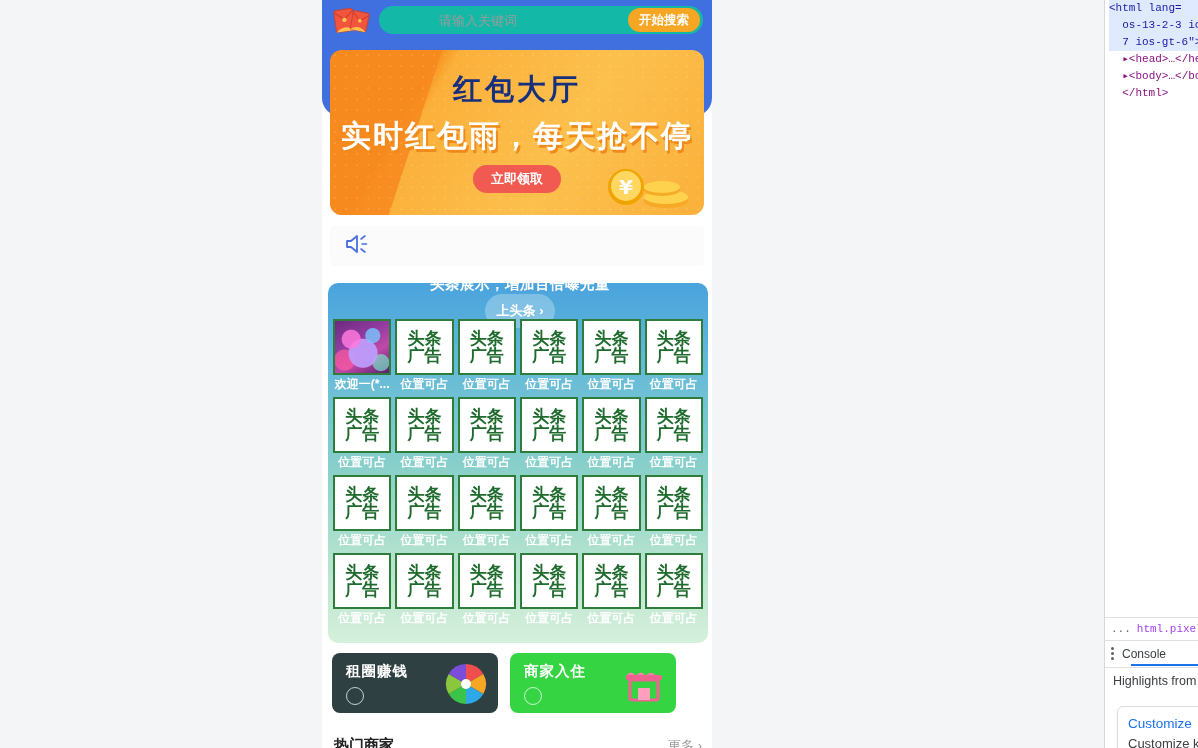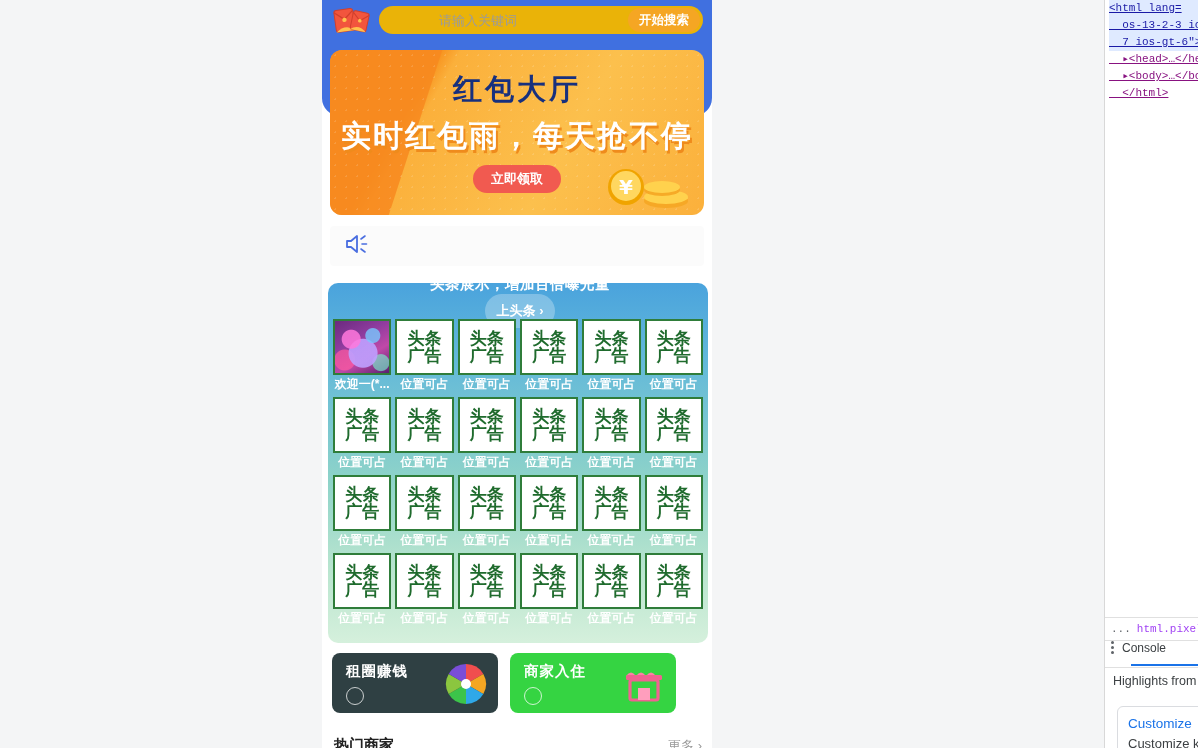--- a/index.html
+++ b/index.html
@@ -24,21 +24,21 @@
     position: relative;
     background: #4070e0;
     height: 116px;
     border-bottom-left-radius: 18px;
     border-bottom-right-radius: 18px;
     padding: 6px 9px 0 9px;
   }
   .search-row { display: flex; align-items: center; gap: 8px; height: 28px; }
   .hongbao-icon { width: 40px; height: 28px; flex: 0 0 40px; position: relative; }
   .search-pill {
-    flex: 1; height: 28px; background: #eab308; border-radius: 999px;
+    flex: 1; height: 28px; background: #14b8a6; border-radius: 999px;
     display: flex; align-items: center; padding: 0 3px 0 0; position: relative;
   }
   .search-input {
     flex: 1; border: 0; outline: 0; background: transparent;
     font-size: 13px; color: #333; padding-left: 60px;
     font-family: "Liberation Sans", "DejaVu Sans", sans-serif;
   }
   .search-input::placeholder { color: #9b9b9b; }
   .search-btn {
     background: #f5a623; color: #fff; border: 0; cursor: pointer;
@@ -156,32 +156,32 @@
   .sec-more { font-size: 13px; color: #999; cursor: pointer; }
 
   
   #devtools {
     position: absolute; left: 1104px; top: 0; width: 94px; height: 748px;
     background: #ffffff; border-left: 1px solid #d8d8d8;
     font-family: "Liberation Mono", "DejaVu Sans Mono", monospace;
     font-size: 11px; overflow: hidden;
   }
   .dt-elements { padding: 0 0 0 4px; }
-  .dt-line { white-space: pre; line-height: 17px; color: #1a1aa6; text-decoration: underline; }
+  .dt-line { white-space: pre; line-height: 17px; color: #1a1aa6; }
   .dt-line.sel { background: #dfeaff; }
   .dt-breadcrumb {
     position: absolute; top: 617px; left: 0; right: 0; height: 22px;
     border-top: 1px solid #e0e0e0; display: flex; align-items: center;
     gap: 6px; padding-left: 6px; font-size: 11px; color: #5f6368;
     background: #fff;
   }
   .dt-crumb { color: #a142f4; white-space: nowrap; }
   .dt-console-tab {
     position: absolute; top: 640px; left: 0; right: 0; height: 26px;
-    border-top: 1px solid #e0e0e0; display: flex; 
+    border-top: 1px solid #e0e0e0; display: flex; align-items: center;
     gap: 8px; padding-left: 6px; background: #fff;
     font-family: "Liberation Sans", "DejaVu Sans", sans-serif;
     font-size: 12px; color: #3c4043;
   }
   .dt-kebab { display: flex; flex-direction: column; gap: 2px; }
   .dt-kebab i { width: 3px; height: 3px; background: #5f6368; border-radius: 50%; display: block; }
   .dt-underline { position: absolute; left: 26px; right: 0; bottom: 0; height: 2px; background: #1a73e8; }
   .dt-highlights {
     position: absolute; top: 667px; left: 0; right: 0; height: 26px;
     border-top: 1px solid #e0e0e0; display: flex; align-items: center;

